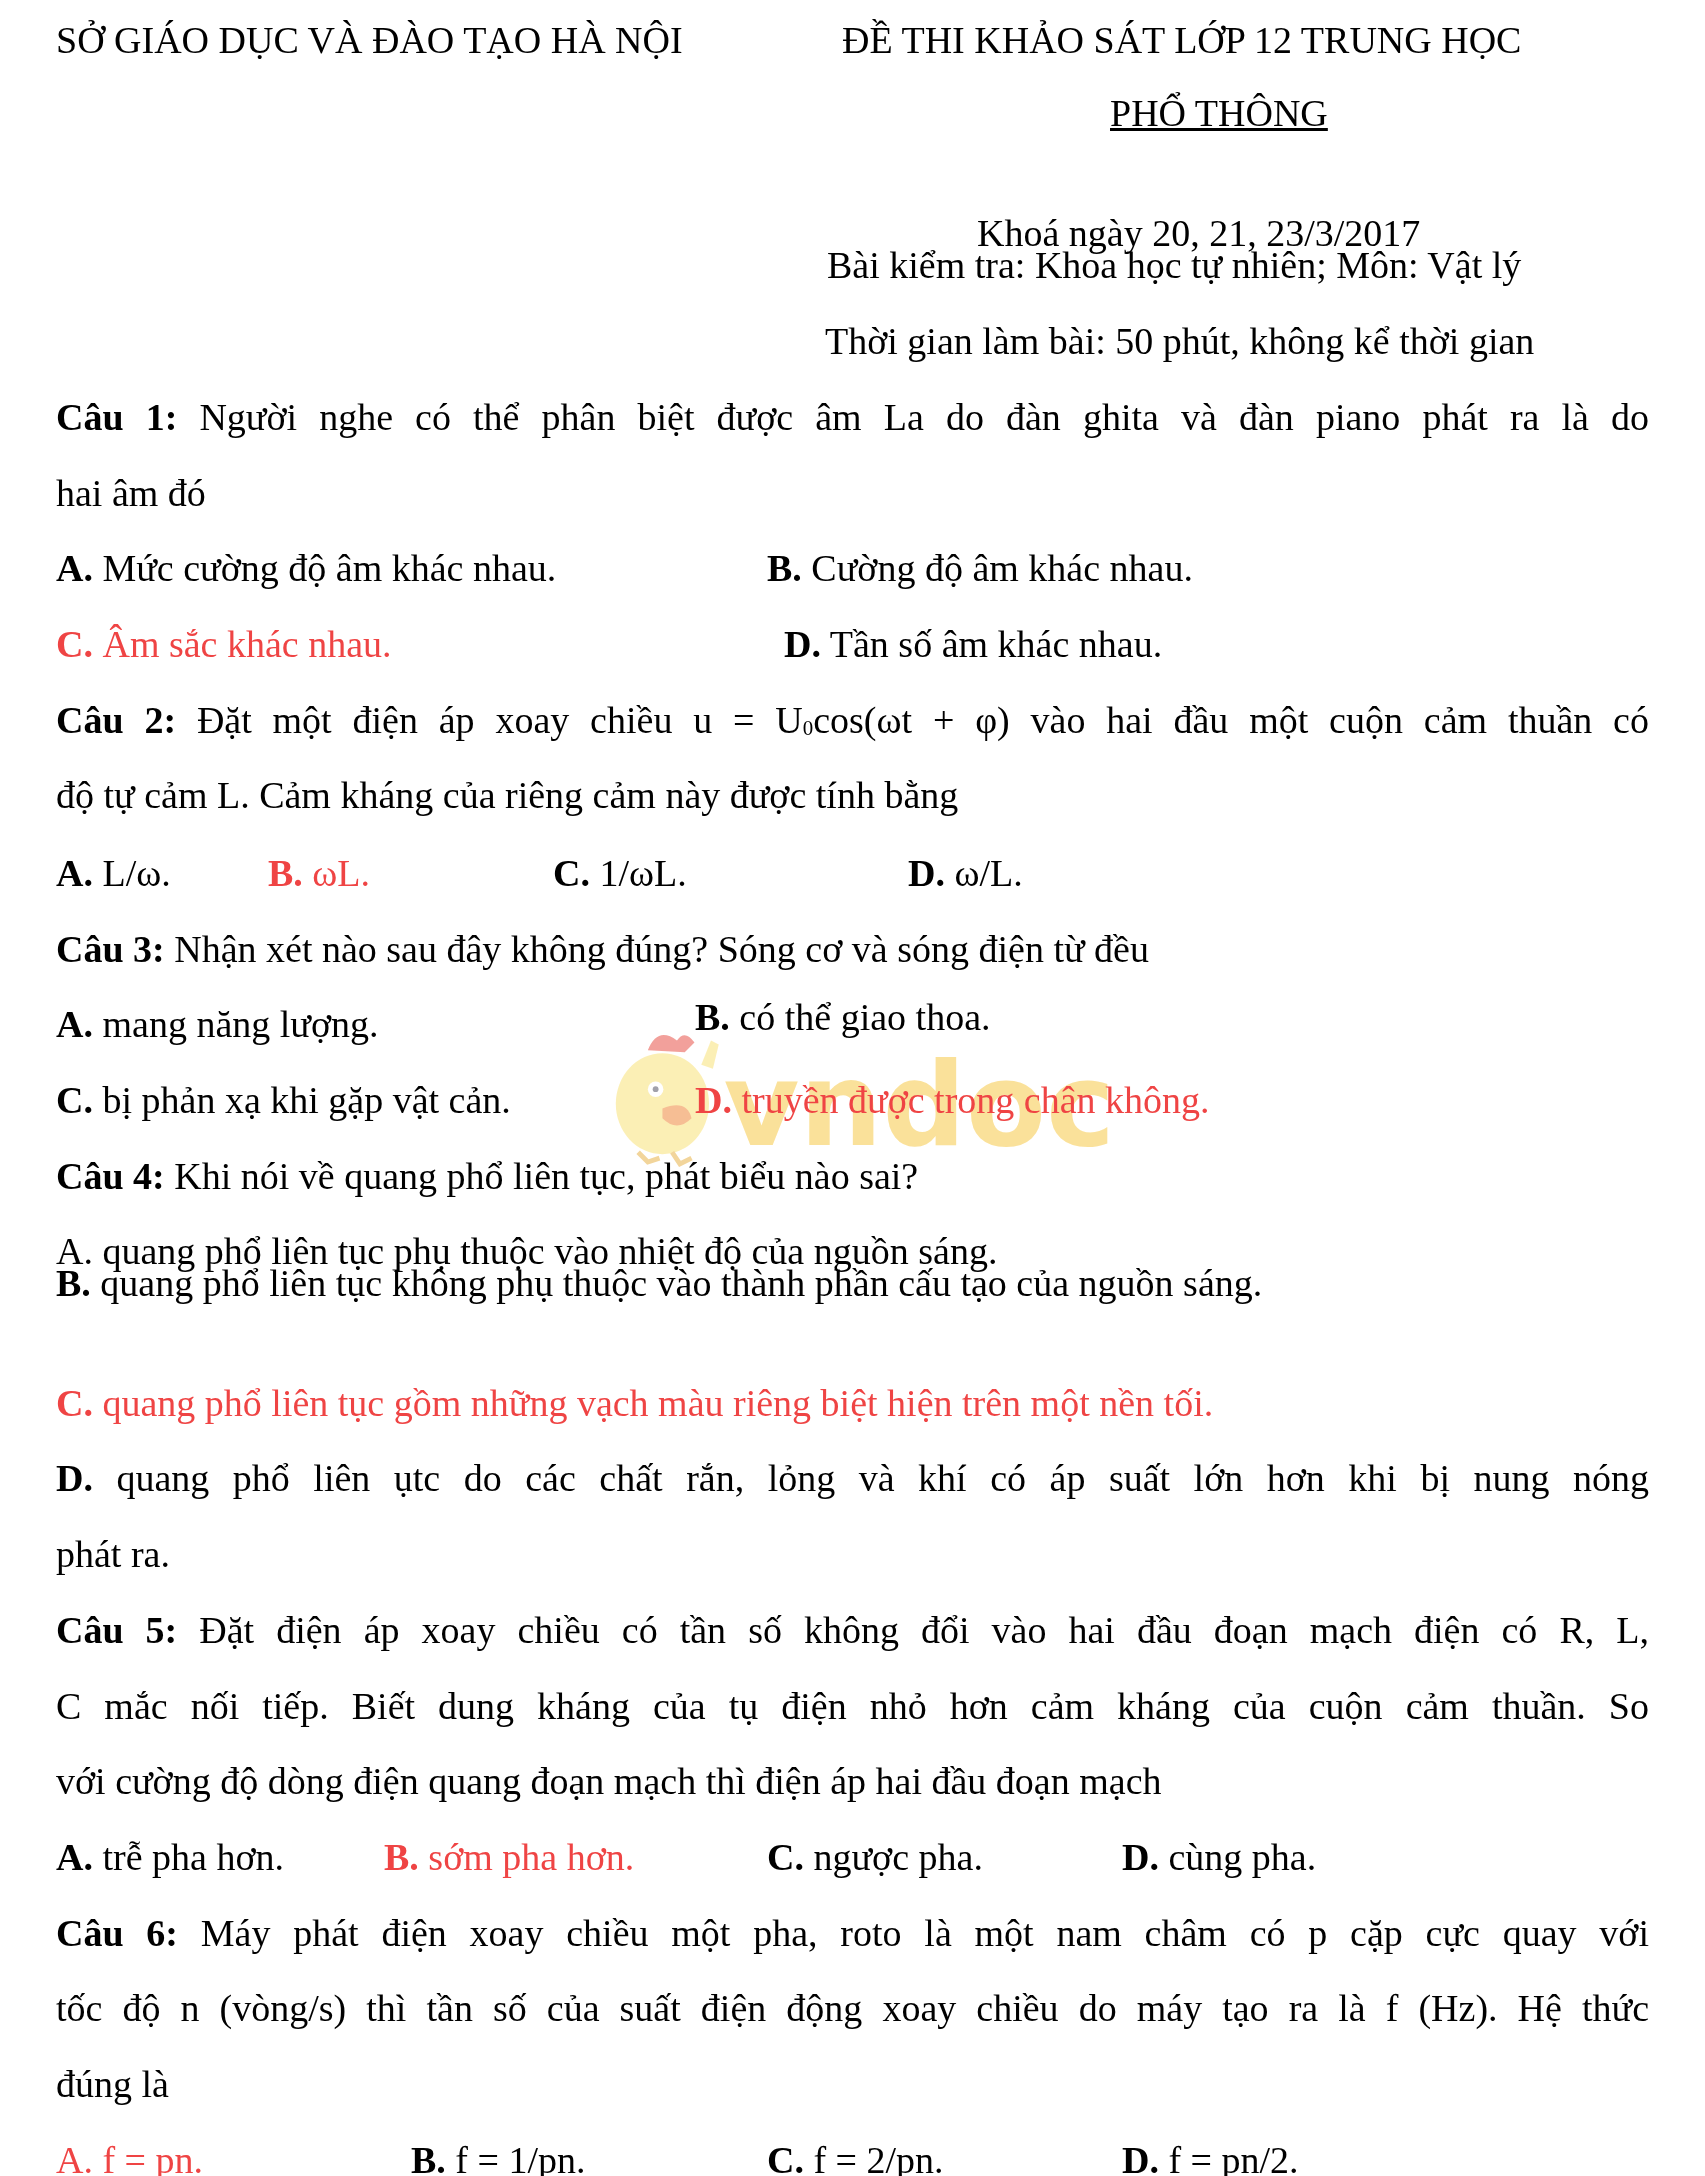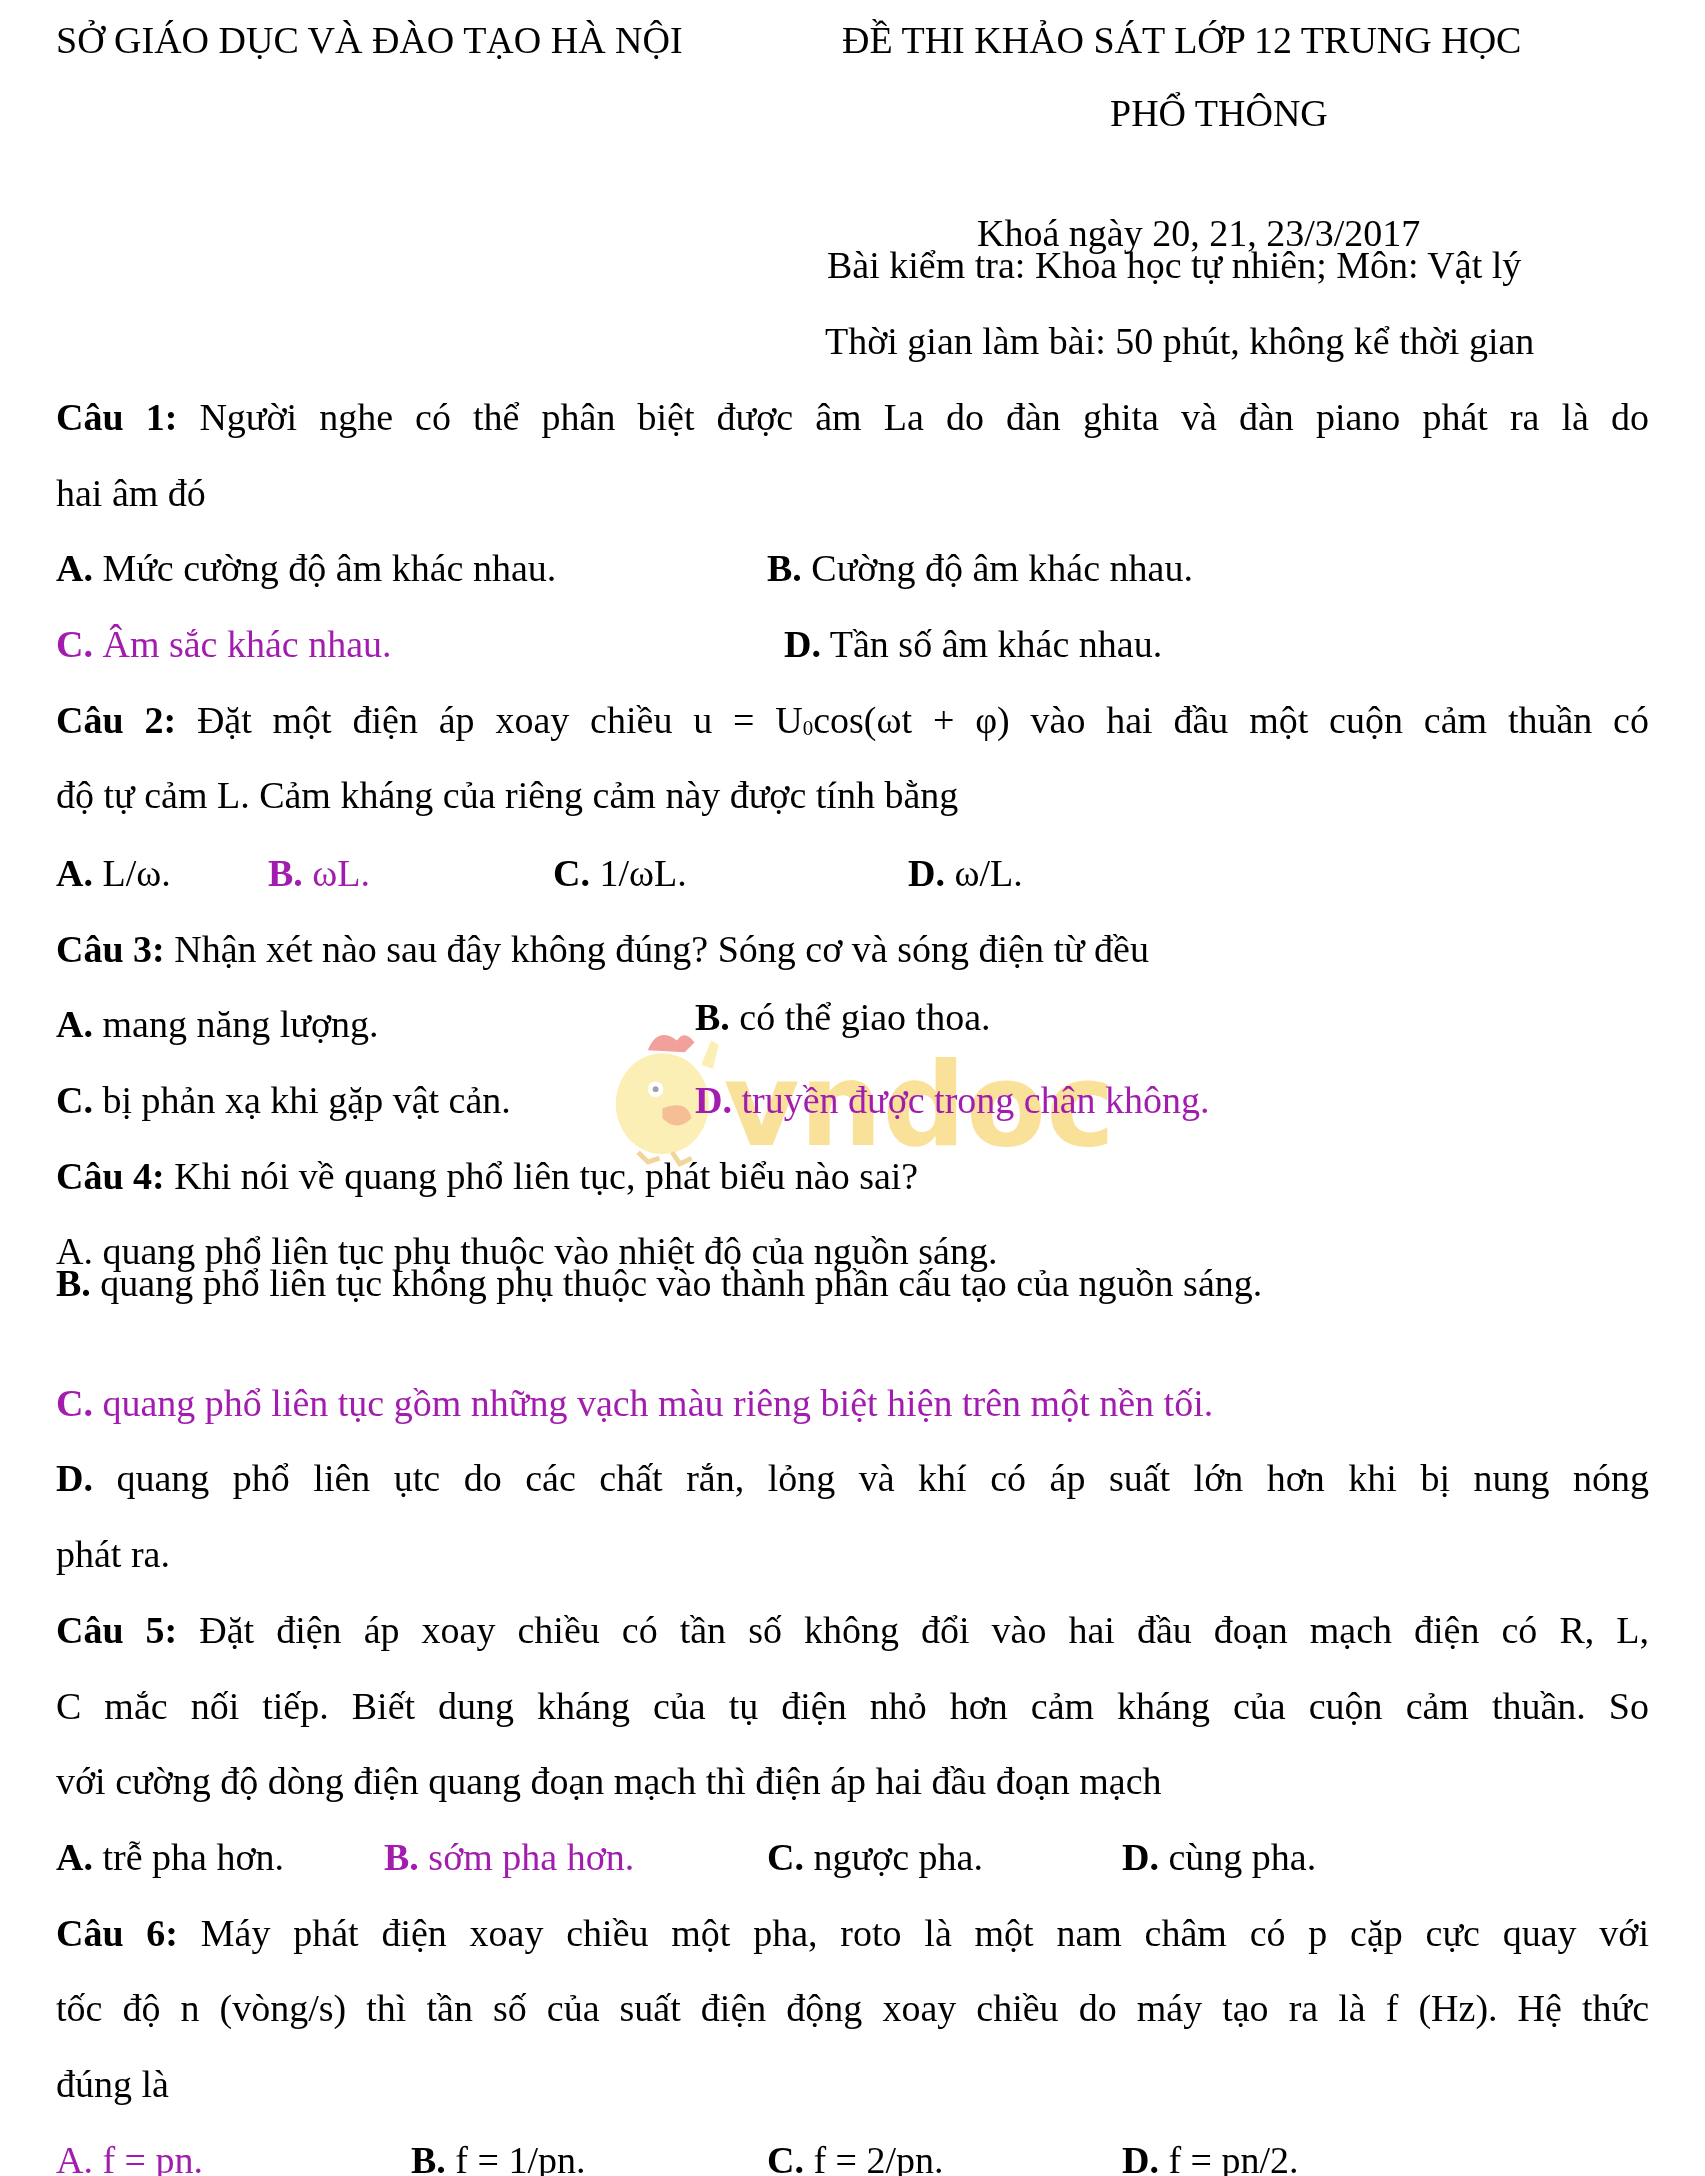--- a/index.html
+++ b/index.html
@@ -3,21 +3,21 @@
   <meta charset="utf-8">
   <style>
     html, body { margin: 0; padding: 0; background: #ffffff; }
     body {
       width: 1706px; height: 2177px; position: relative; overflow: hidden;
       font-family: "Liberation Serif", "DejaVu Serif", serif;
       color: #000; font-size: 38px;
     }
     .line { position: absolute; white-space: nowrap; line-height: 1; }
     .b { font-weight: bold; }
-    .red { color: #a21caf; }
+    .red { color: #ef4444; }
     .just { left: 56px; width: 1593px; text-align: justify; text-align-last: justify; white-space: normal; }
     sub.s { font-size: 0.55em; vertical-align: -0.1em; }
     .wm { position: absolute; left: 609px; top: 1021px; width: 505px; height: 146px; pointer-events: none; opacity: 0.55; }
   </style>
 </head>
 <body>
 
 <svg class="wm" viewBox="0 0 520 150" style="font-size:39px">
   <g>
     <ellipse cx="55" cy="85" rx="48" ry="52" fill="#f9e27a"></ellipse>
@@ -27,21 +27,21 @@
     <path d="M55 90 q25 -10 30 10 q-15 15 -30 0z" fill="#f08a3e"></path>
     <path d="M95 45 l10 -25 l8 4 l-6 25z" fill="#f9e27a"></path>
     <path d="M30 135 l10 10 l12 -4" stroke="#e8b34a" stroke-width="5" fill="none"></path>
     <path d="M65 135 l8 12 l12 -6" stroke="#e8b34a" stroke-width="5" fill="none"></path>
   </g>
   <text x="118" y="128" font-family="DejaVu Sans, sans-serif" font-weight="bold" font-size="120" fill="#f7c948">vndoc</text>
 </svg>
 
 <div class="line" style="left:56px; top:21.3px; font-size:38px;">SỞ GIÁO DỤC VÀ ĐÀO TẠO HÀ NỘI</div>
 <div class="line" style="left:842px; top:21.3px; font-size:38px;">ĐỀ THI KHẢO SÁT LỚP 12 TRUNG HỌC</div>
-<div class="line" style="left:1110px; top:94px; font-size:38px;">PHỔ THÔNG</div>
+<div class="line" style="left:1110px; top:94px; font-size:38px;text-decoration:underline;">PHỔ THÔNG</div>
 <div class="line" style="left:977px; top:170px;margin-top:44px;">Khoá ngày 20, 21, 23/3/2017</div>
 <div class="line" style="left:827px; top:246px;">Bài kiểm tra: Khoa học tự nhiên; Môn:  Vật lý</div>
 <div class="line" style="left:825px; top:322px;">Thời gian làm bài: 50 phút, không kể thời gian</div>
 
 <div class="line just" style="top:398px;"><span class="b">Câu 1:</span><span> Người nghe có thể phân biệt được âm La do đàn ghita và đàn piano phát ra là do</span></div>
 <div class="line" style="left:56px; top:474px;">hai âm đó</div>
 <div class="line" style="left:56px; top:549px;"><span class="b">A.</span><span> Mức cường độ âm khác nhau.</span></div>
 <div class="line" style="left:767px; top:549px;"><span class="b">B.</span><span> Cường độ âm khác nhau.</span></div>
 <div class="line red" style="left:56px; top:625px;"><span class="b">C.</span><span> Âm sắc khác nhau.</span></div>
 <div class="line" style="left:784px; top:625px;"><span class="b">D.</span><span> Tần số âm khác nhau.</span></div>

